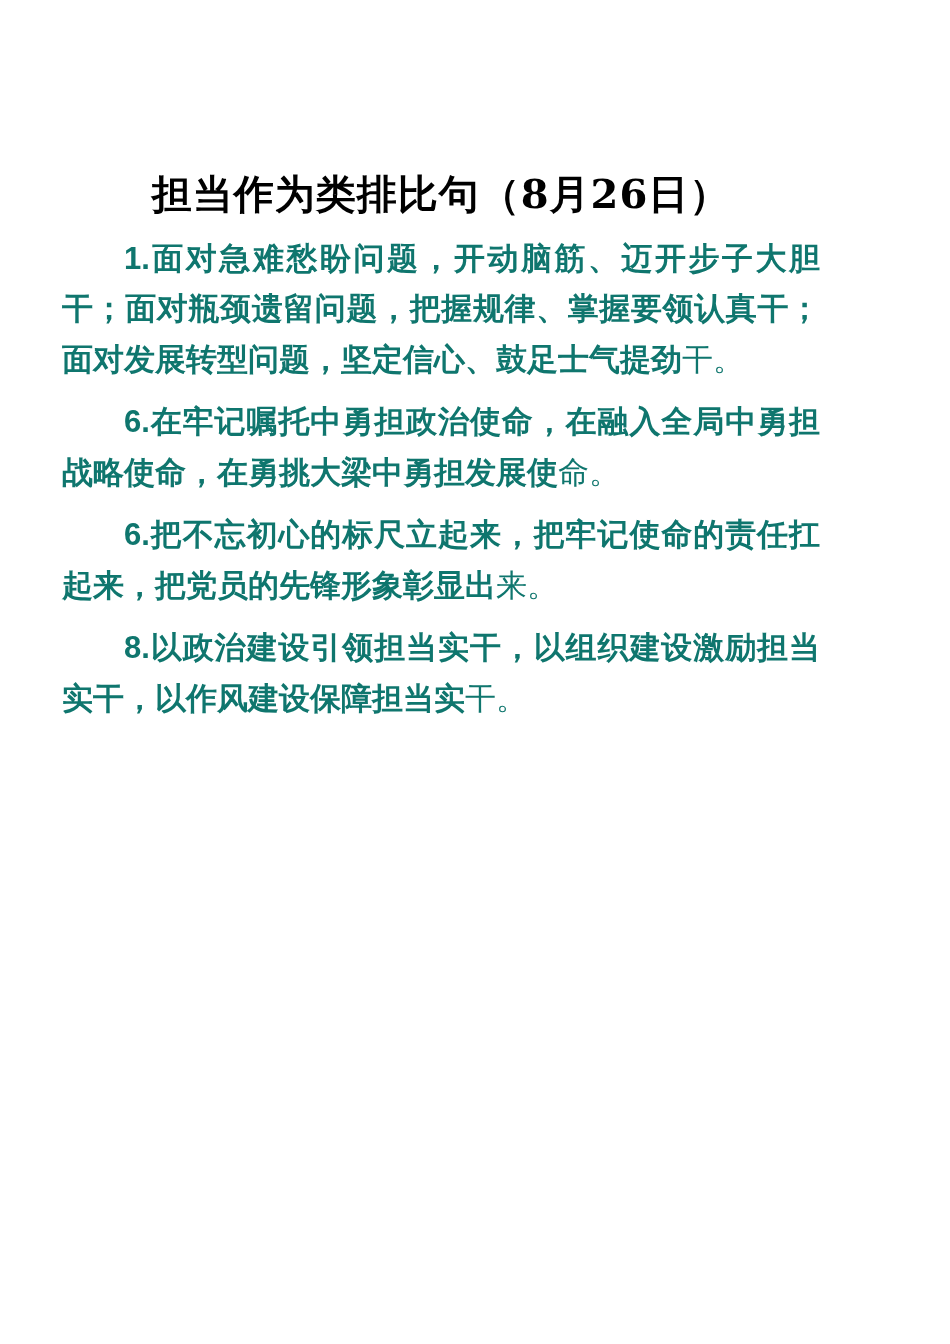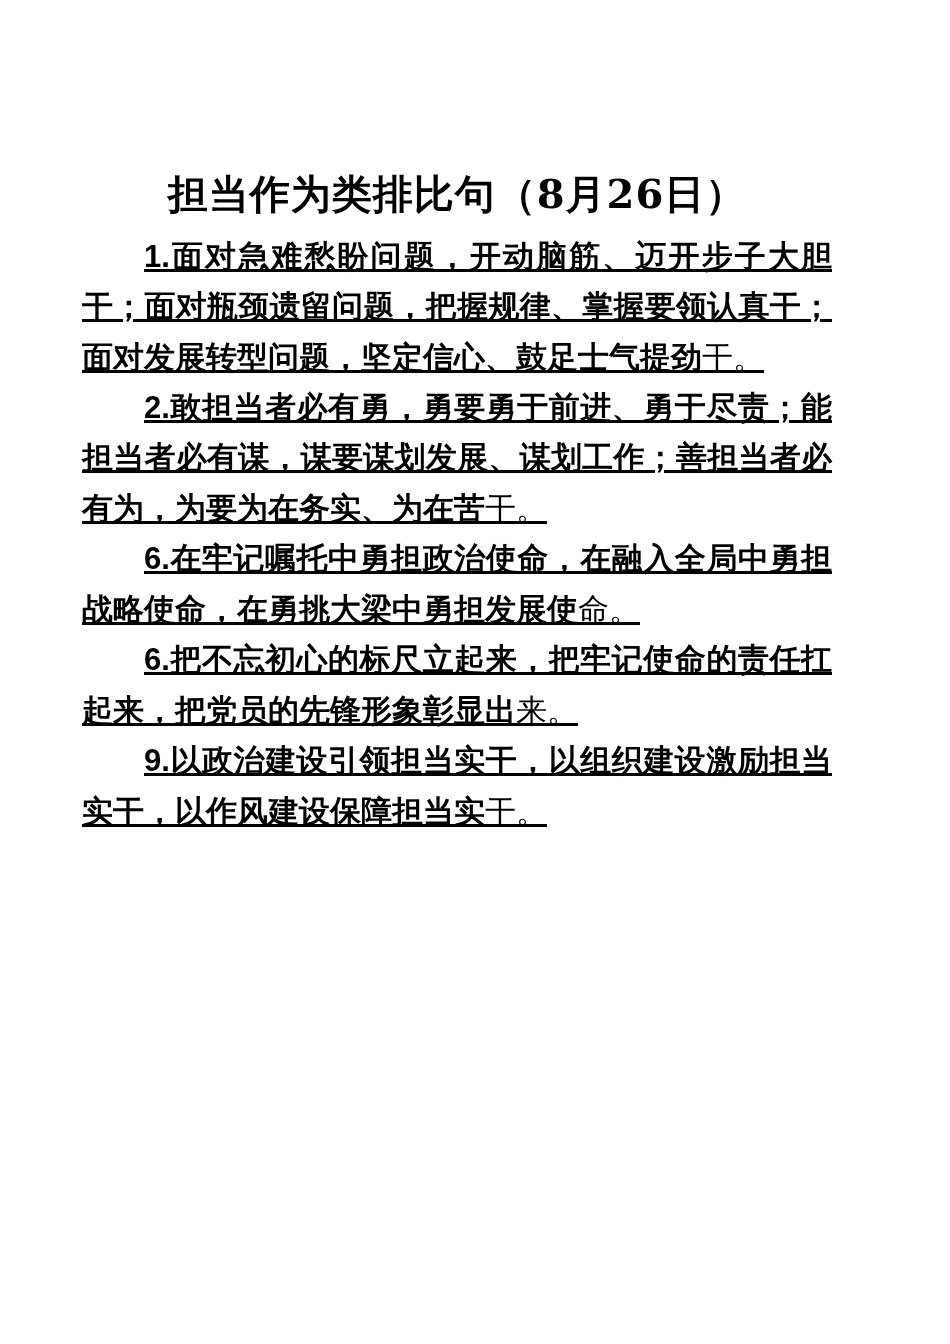--- a/index.html
+++ b/index.html
@@ -6,21 +6,21 @@
     margin: 0;
     padding: 0;
     background: #ffffff;
   }
   .page {
     position: relative;
     width: 950px;
     height: 1344px;
     background: #ffffff;
     box-sizing: border-box;
-    padding: 166px 118px 0 82px;
+    padding: 166px 118px 0 50px;
     color: #000000;
     overflow: hidden;
   }
   .doc-title {
     font-family: "DejaVu Serif", "Liberation Serif", serif;
     font-weight: 700;
     font-size: 40px;
     line-height: 56px;
     text-align: center;
     letter-spacing: 1px;
@@ -28,40 +28,38 @@
     color: #000000;
     white-space: nowrap;
   }
   .para {
     font-family: "Liberation Sans", "DejaVu Sans", sans-serif;
     font-weight: 700;
     font-size: 31px;
     line-height: 50px;
     text-align: justify;
     text-indent: 2em;
-    margin: 0;
-    color: #000000;
-    text-decoration: underline;
+    margin: 12px;
+    color: #0f766e;
   }
   .para .tail {
     font-weight: 400;
     font-family: "DejaVu Serif", "Liberation Serif", serif;
   }
 </style>
 </head>
 <body>
 
 <div class="page">
   <h1 class="doc-title">担当作为类排比句（8月26日）</h1>
 
   <p class="para"><span>1.面对急难愁盼问题，开动脑筋、迈开步子大胆干；面对瓶颈遗留问题，把握规律、掌握要领认真干；面对发展转型问题，坚定信心、鼓足士气提劲</span><span class="tail">干。</span></p>
 
-  <p class="para"><span>2.敢担当者必有勇，勇要勇于前进、勇于尽责；能担当者必有谋，谋要谋划发展、谋划工作；善担当者必有为，为要为在务实、为在苦</span><span class="tail">干。</span></p>
 
 
 
 
   <p class="para"><span>6.在牢记嘱托中勇担政治使命，在融入全局中勇担战略使命，在勇挑大梁中勇担发展使</span><span class="tail">命。</span></p>
 
   <p class="para"><span>6.把不忘初心的标尺立起来，把牢记使命的责任扛起来，把党员的先锋形象彰显出</span><span class="tail">来。</span></p>
 
-  <p class="para"><span>9.以政治建设引领担当实干，以组织建设激励担当实干，以作风建设保障担当实</span><span class="tail">干。</span></p>
+  <p class="para"><span>8.以政治建设引领担当实干，以组织建设激励担当实干，以作风建设保障担当实</span><span class="tail">干。</span></p>
 </div>
 
 </body></html>

